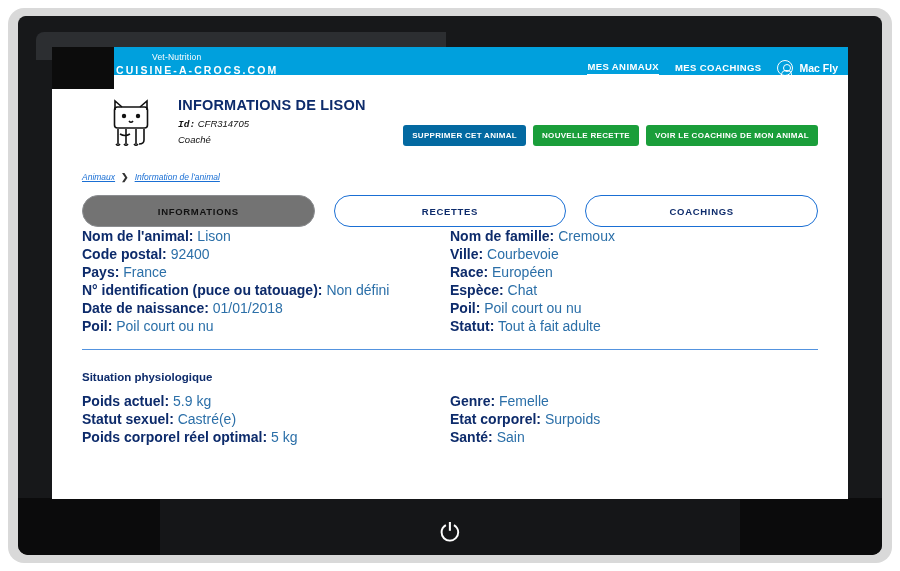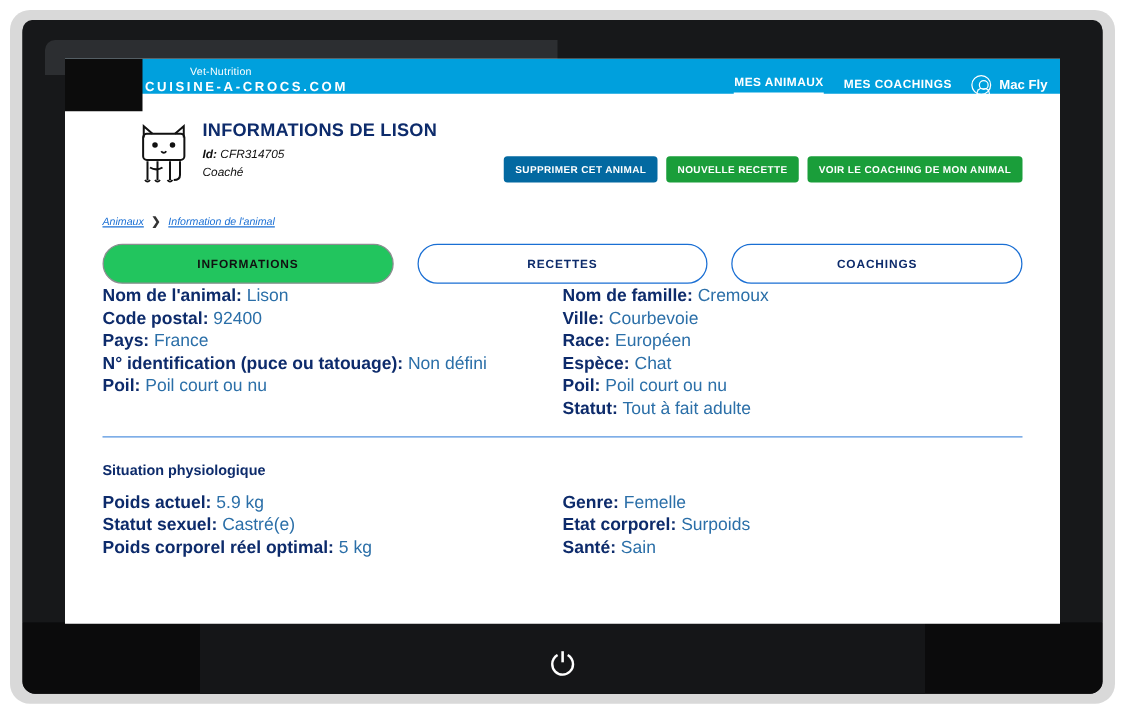--- a/index.html
+++ b/index.html
@@ -172,36 +172,36 @@
     align-items: flex-start;
     padding-top: 18px;
   }
   .cat-logo {
     width: 46px; height: 52px;
     margin-left: 26px;
     margin-top: 3px;
     flex: none;
   }
   .title-block {
-    margin-left: 8px;
+    margin-left: 24px;
     padding-top: 4px;
   }
   .page-title {
     color: #0d2b6b;
     font-size: 14.5px;
     font-weight: bold;
     letter-spacing: 0.2px;
   }
   .subtitle-id {
     color: #111;
     font-size: 9.5px;
     font-style: italic;
     margin-top: 5px;
   }
-  .subtitle-id b { font-style: italic; }
+  .subtitle-id b { font-style: italic; font-family: Liberation Mono, monospace; }
   .subtitle-coach {
     color: #111;
     font-size: 9.5px;
     font-style: italic;
     margin-top: 4px;
   }
   .action-buttons {
     margin-left: auto;
     display: flex;
     align-items: center;
@@ -259,21 +259,21 @@
     color: #0d2b6b;
     font-size: 9.5px;
     font-weight: bold;
     letter-spacing: 0.7px;
     display: flex;
     align-items: center;
     justify-content: center;
     cursor: pointer;
   }
   .tab.active {
-    background: #22c55e;
+    background: #737373;
     border-color: #8b8d90;
     color: #111;
   }
 
   
   .section-title {
     color: #0d2b6b;
     font-size: 11.5px;
     font-weight: bold;
     margin-top: 21px;
@@ -393,20 +393,24 @@
           </div>
           <div class="field">
             <span class="lbl">Pays:</span>
             <span>France</span>
           </div>
           <div class="field">
             <span class="lbl">N° identification (puce ou tatouage):</span>
             <span>Non défini</span>
           </div>
           <div class="field">
+            <span class="lbl">Date de naissance:</span>
+            <span>01/01/2018</span>
+          </div>
+          <div class="field">
             <span class="lbl">Poil:</span>
             <span>Poil court ou nu</span>
           </div>
         </div>
         <div class="col">
           <div class="field">
             <span class="lbl">Nom de famille:</span>
             <span>Cremoux</span>
           </div>
           <div class="field">

